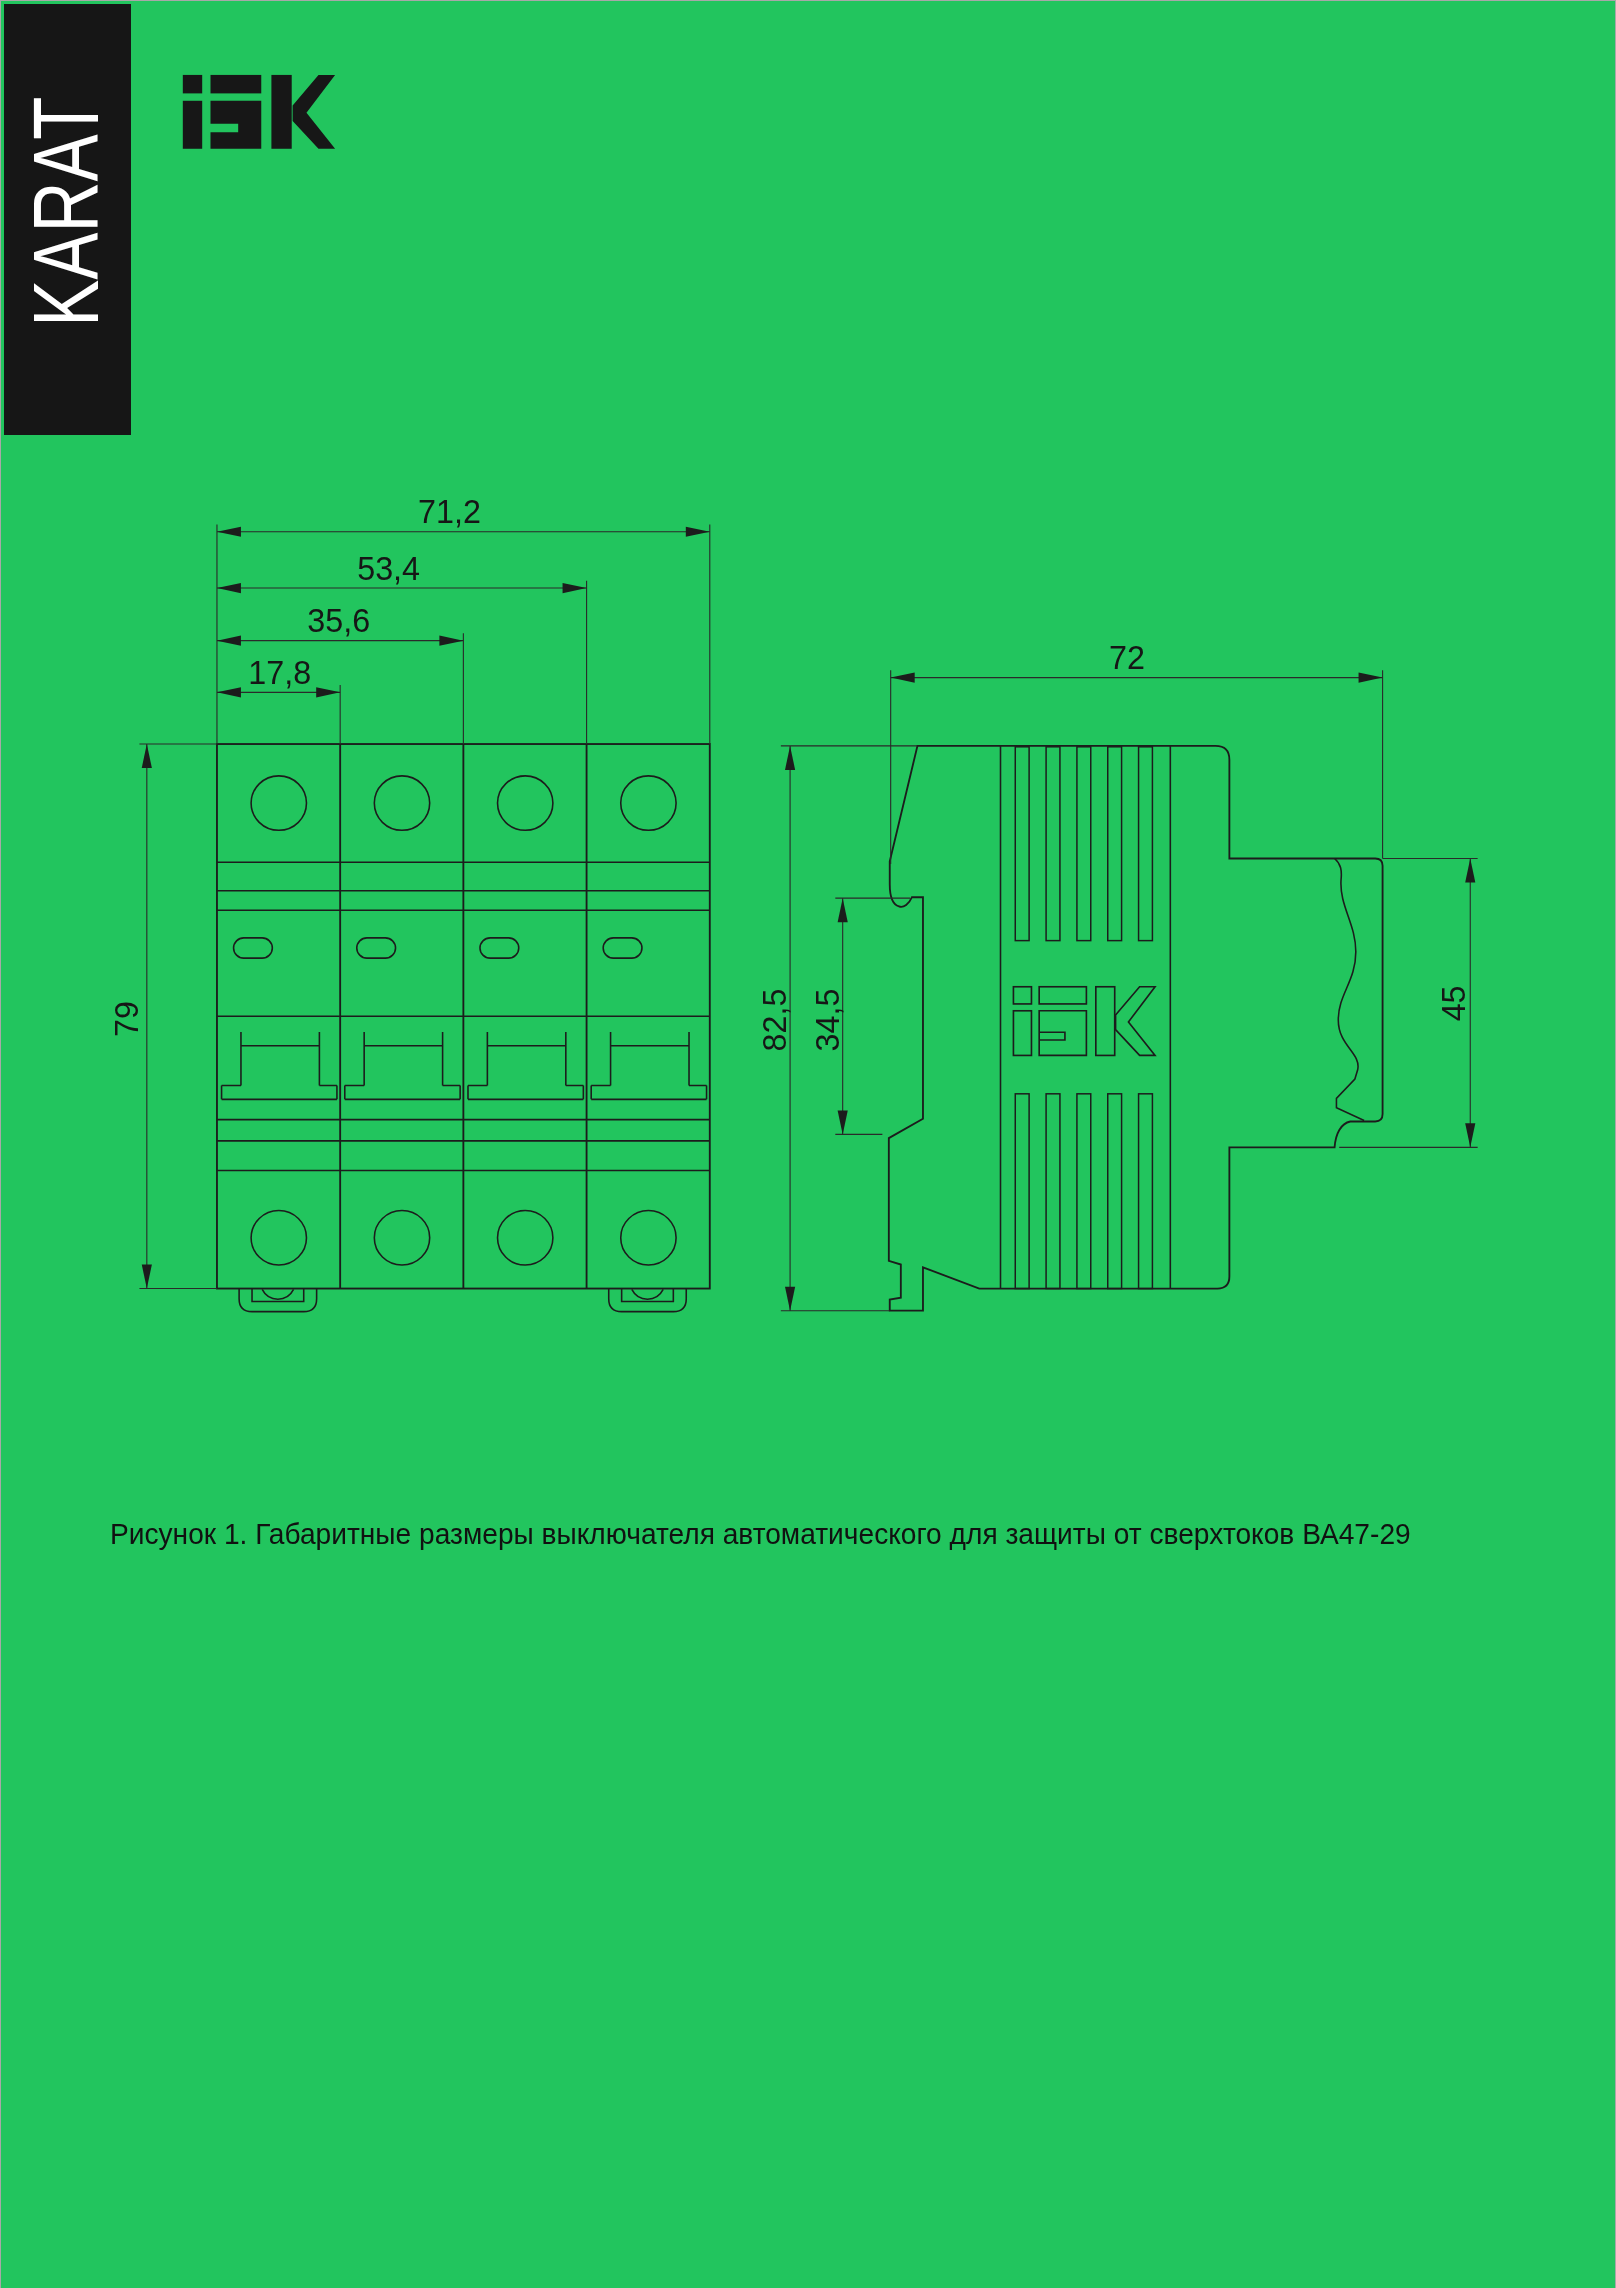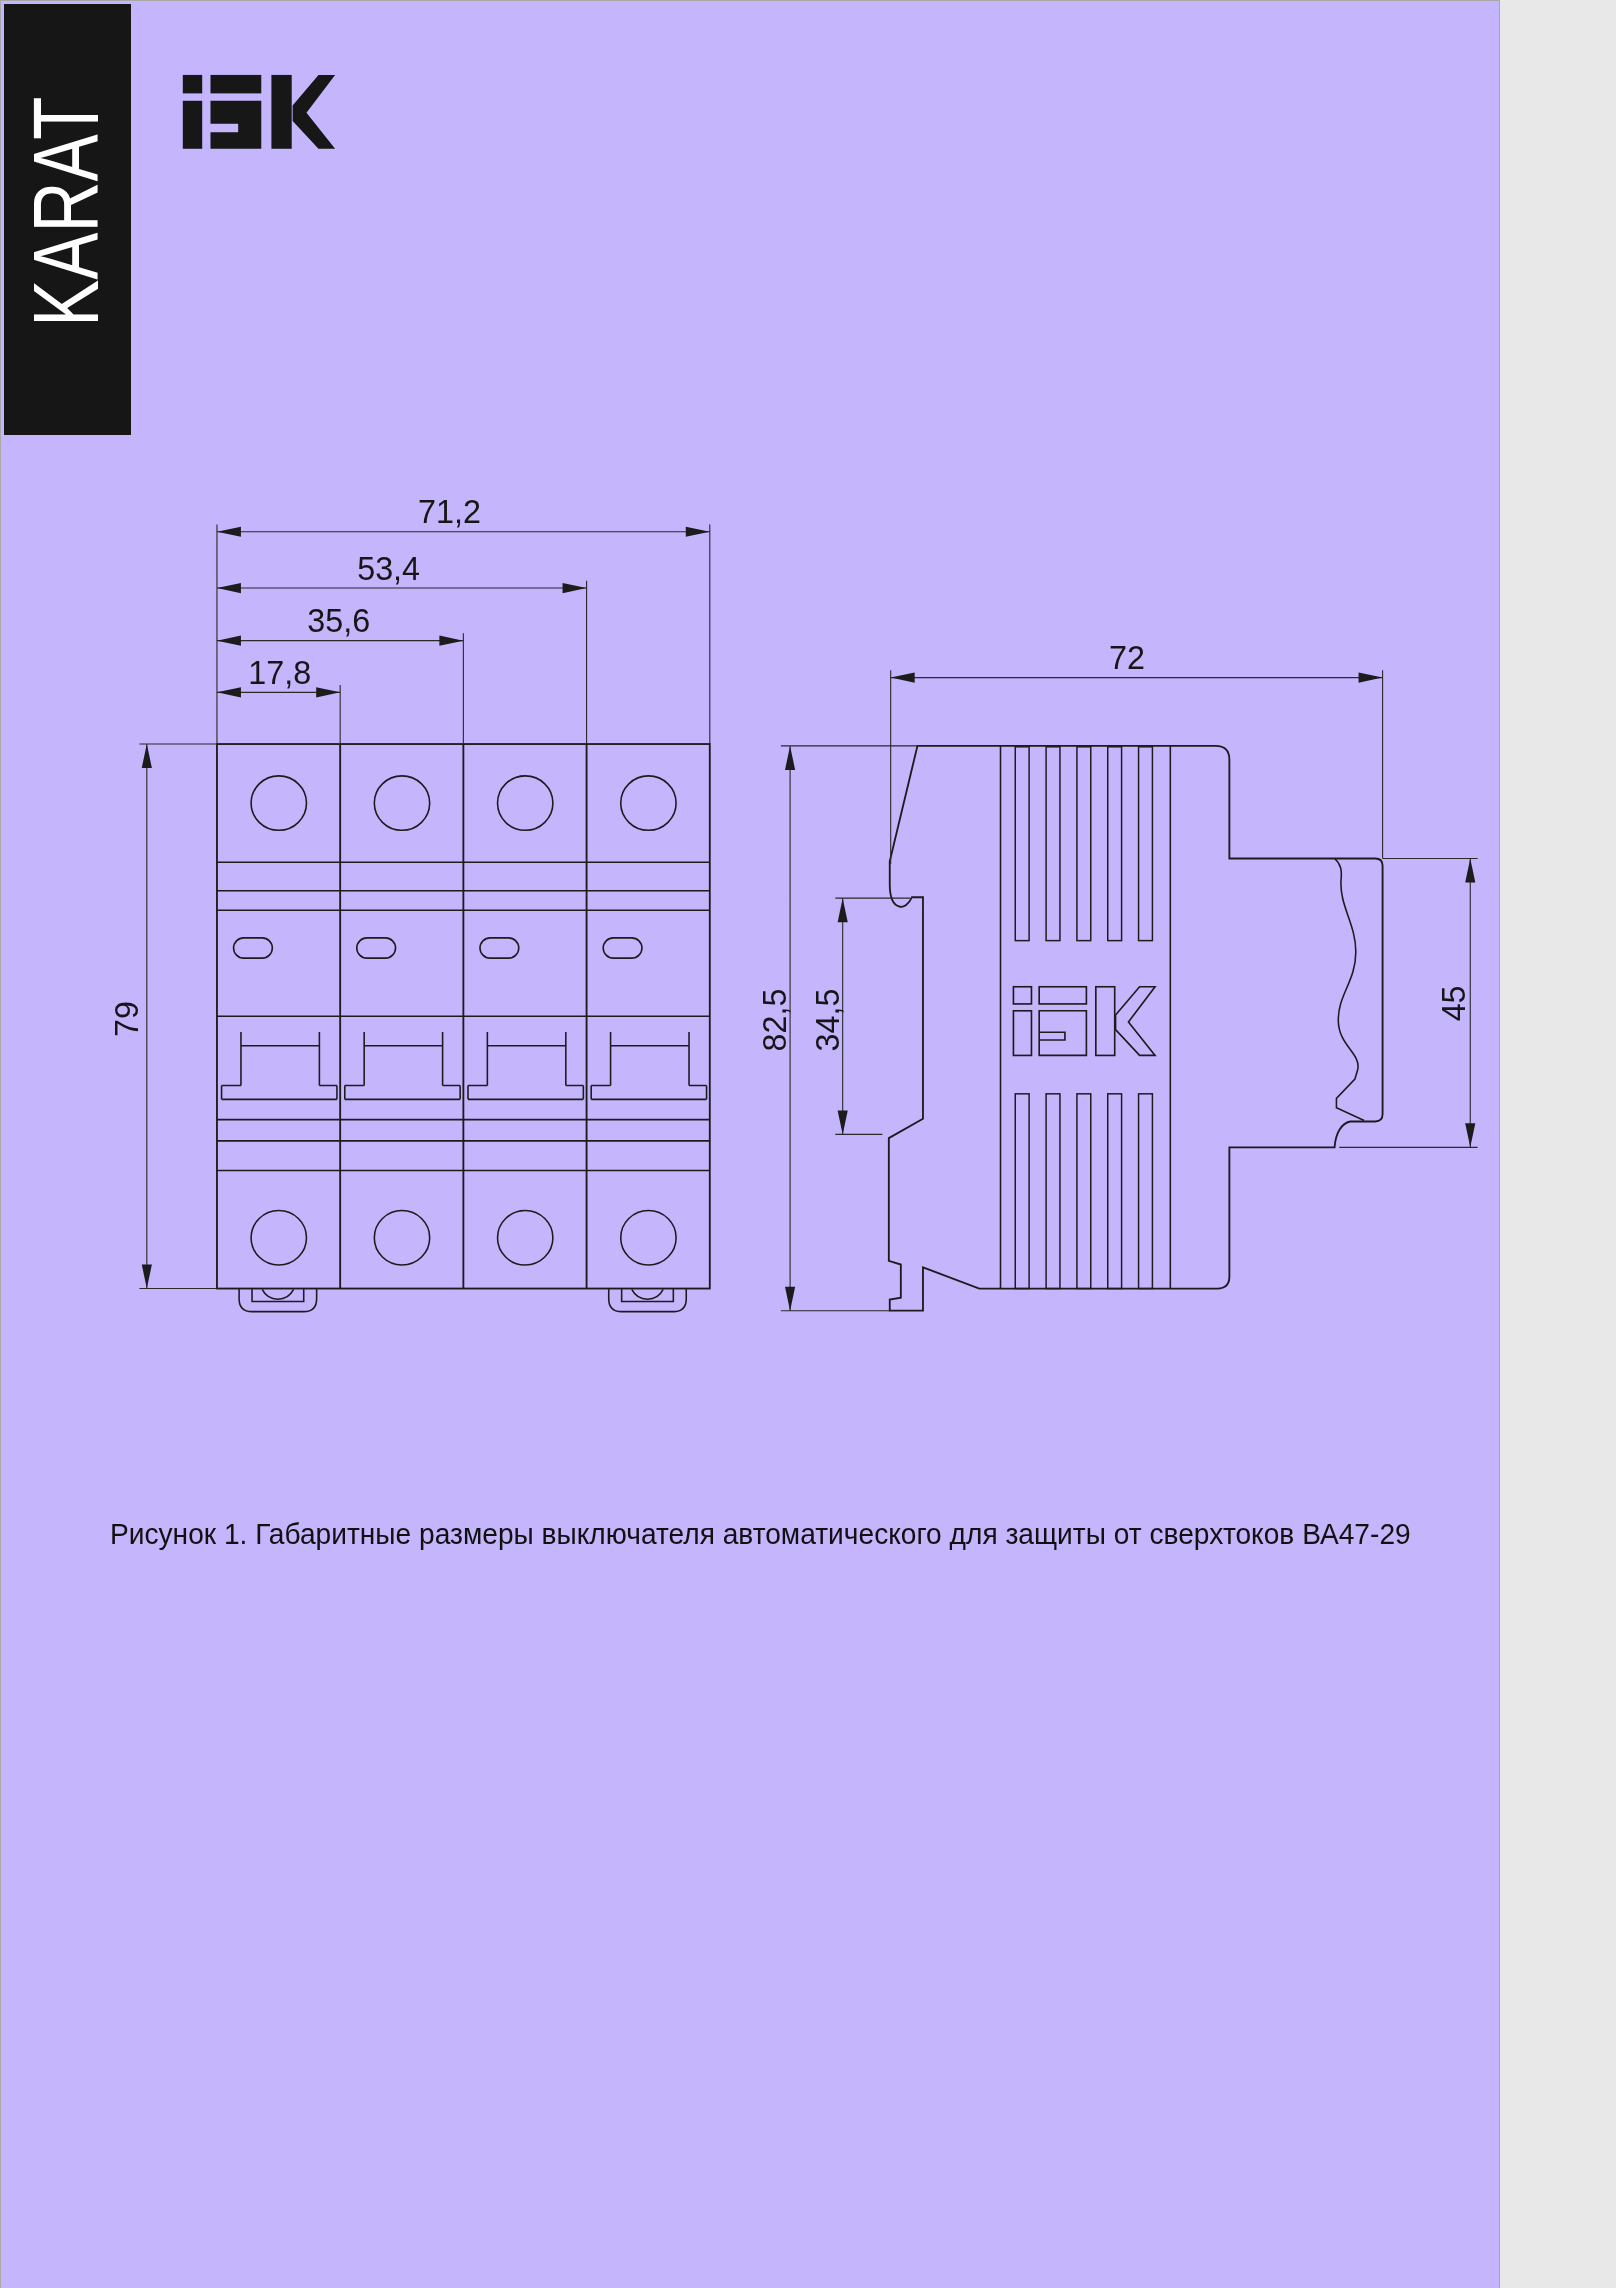--- a/index.html
+++ b/index.html
@@ -1,19 +1,19 @@
 <!DOCTYPE html>
 <html style="font-size:14.8px"><head>
 <meta charset="utf-8">
 <style>
   html,body{margin:0;padding:0;background:#e8e8e8;}
   .page{
     position:relative;
-    width:1500px;height:2289px;
-    background:#c4b5fd;
+    width:1616px;height:2289px;
+    background:#22c55e;
     box-sizing:border-box;
     border:1.8px solid #a8a8a8;
     overflow:hidden;
     font-family:"Liberation Sans", sans-serif;
   }
   .banner{
     position:absolute;left:2.8px;top:2.8px;width:127px;height:431px;
     background:#161616;
   }
   .banner svg{display:block;width:100%;height:100%;}

